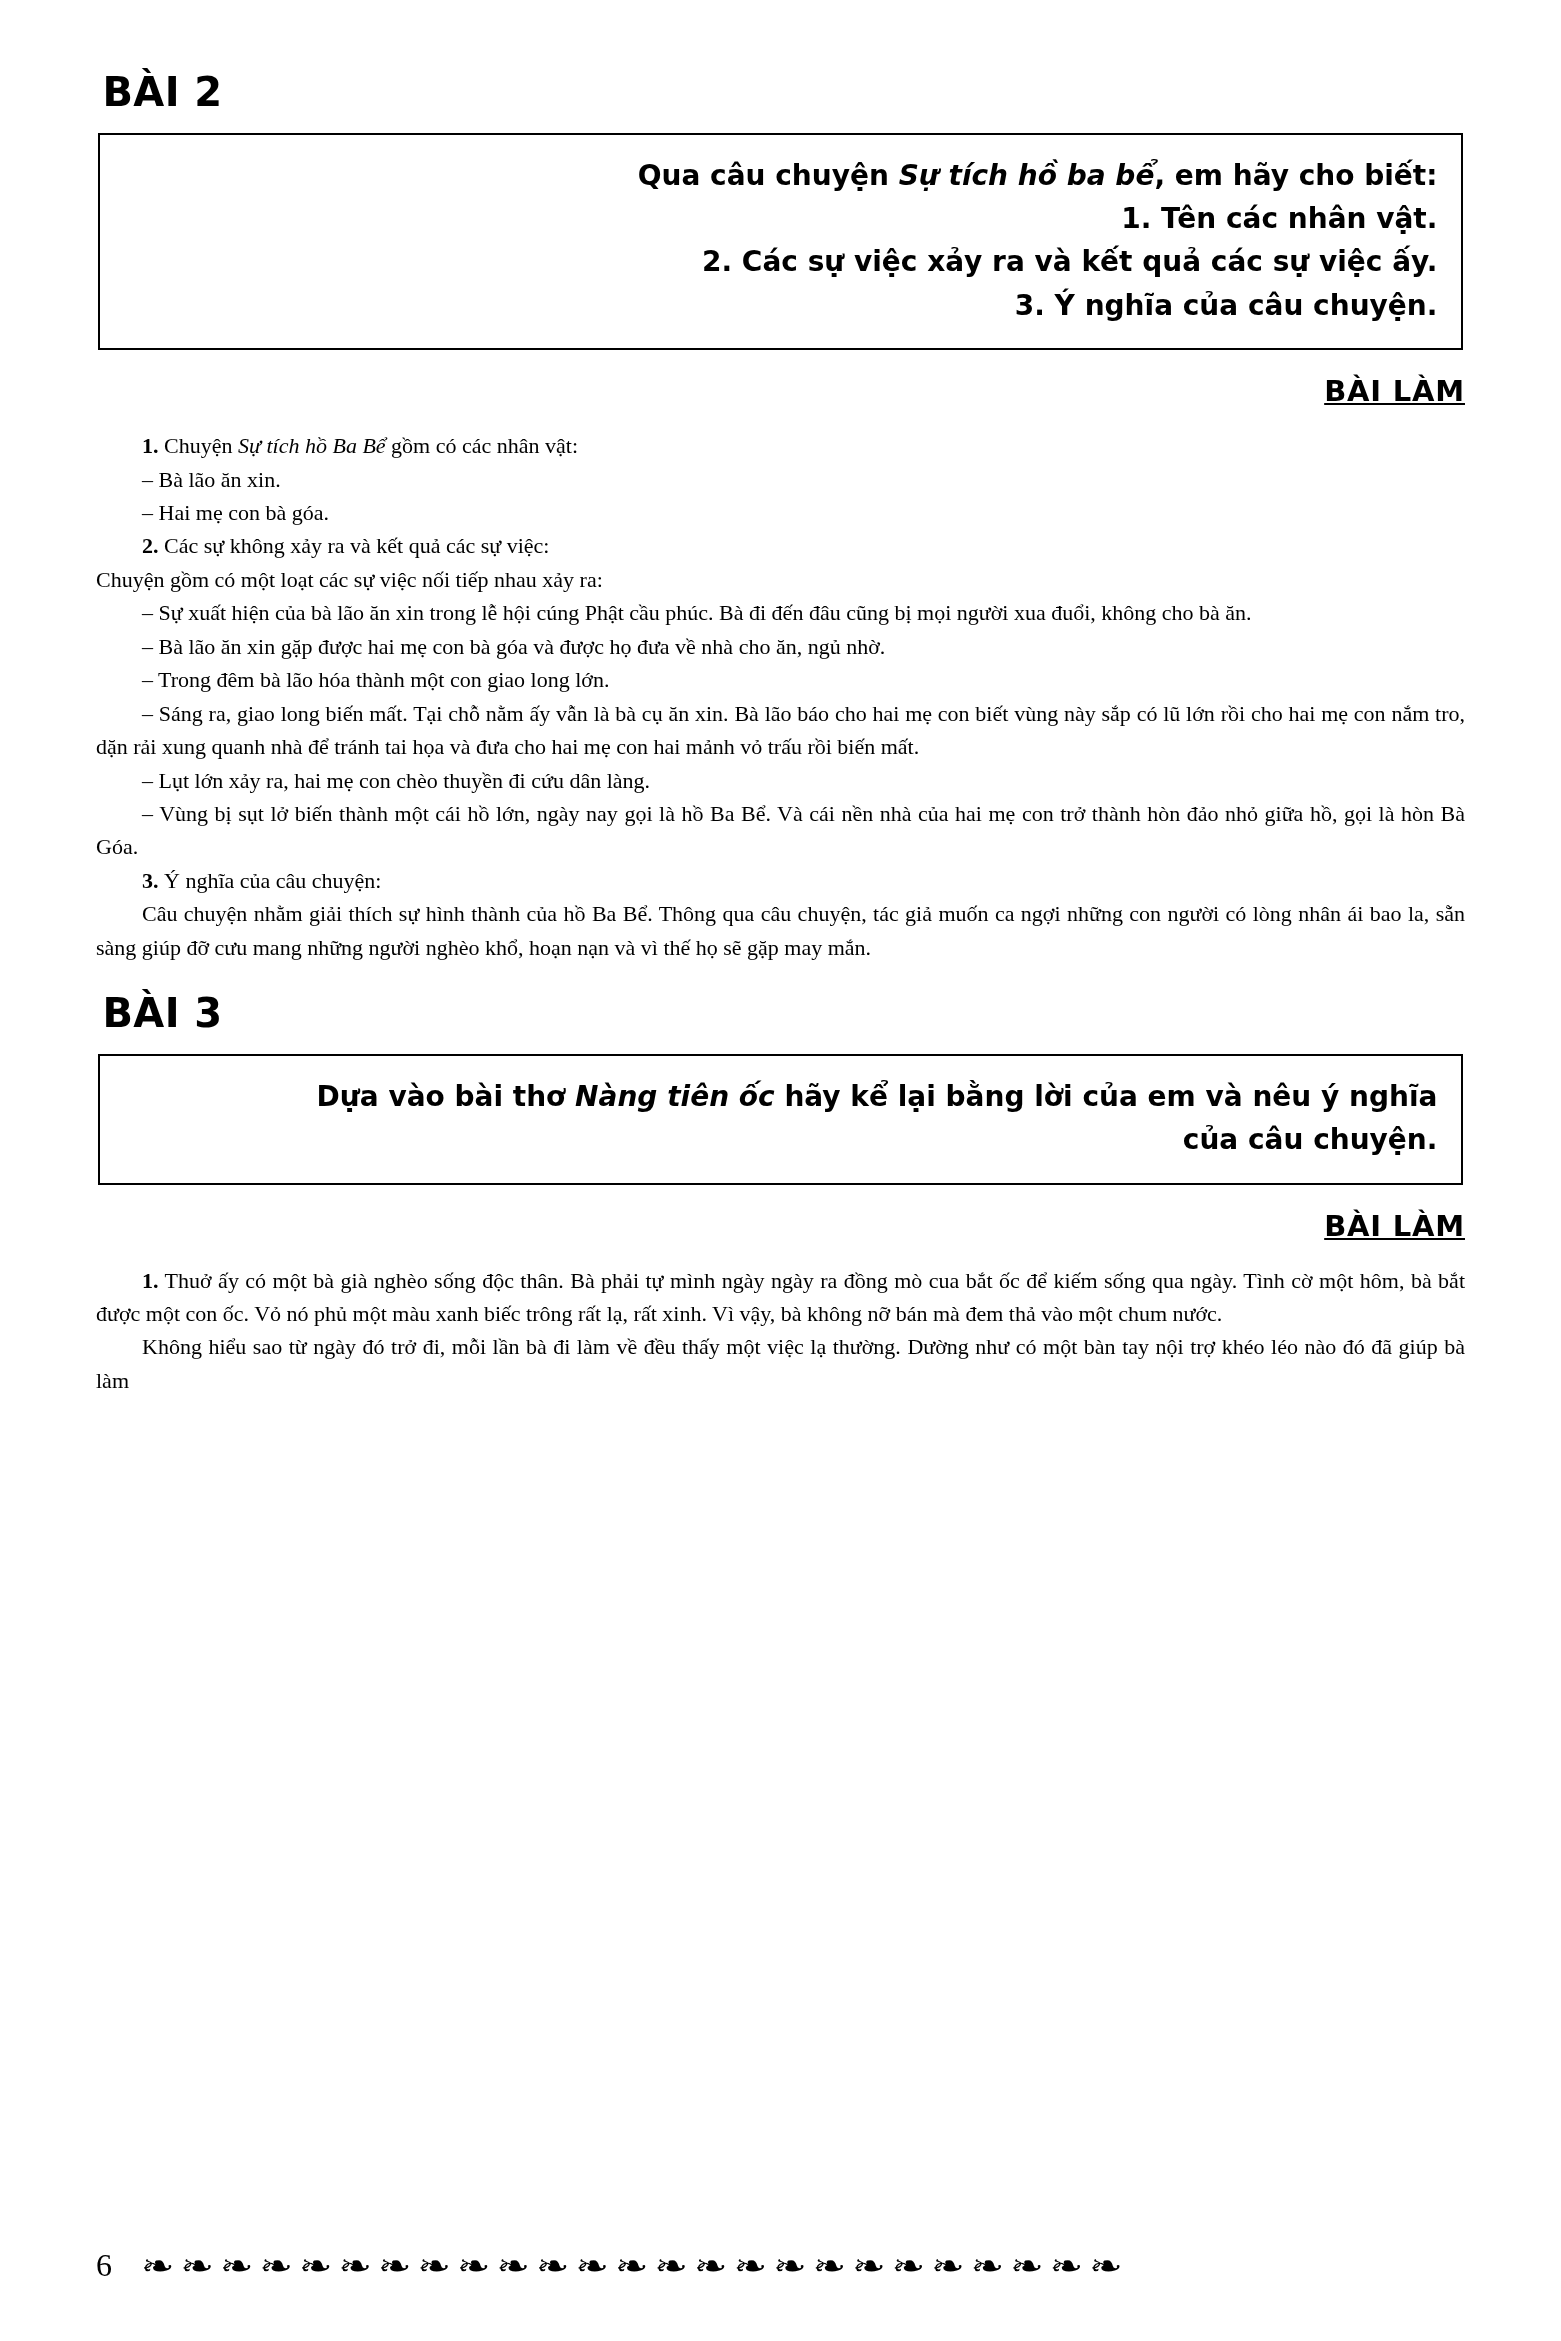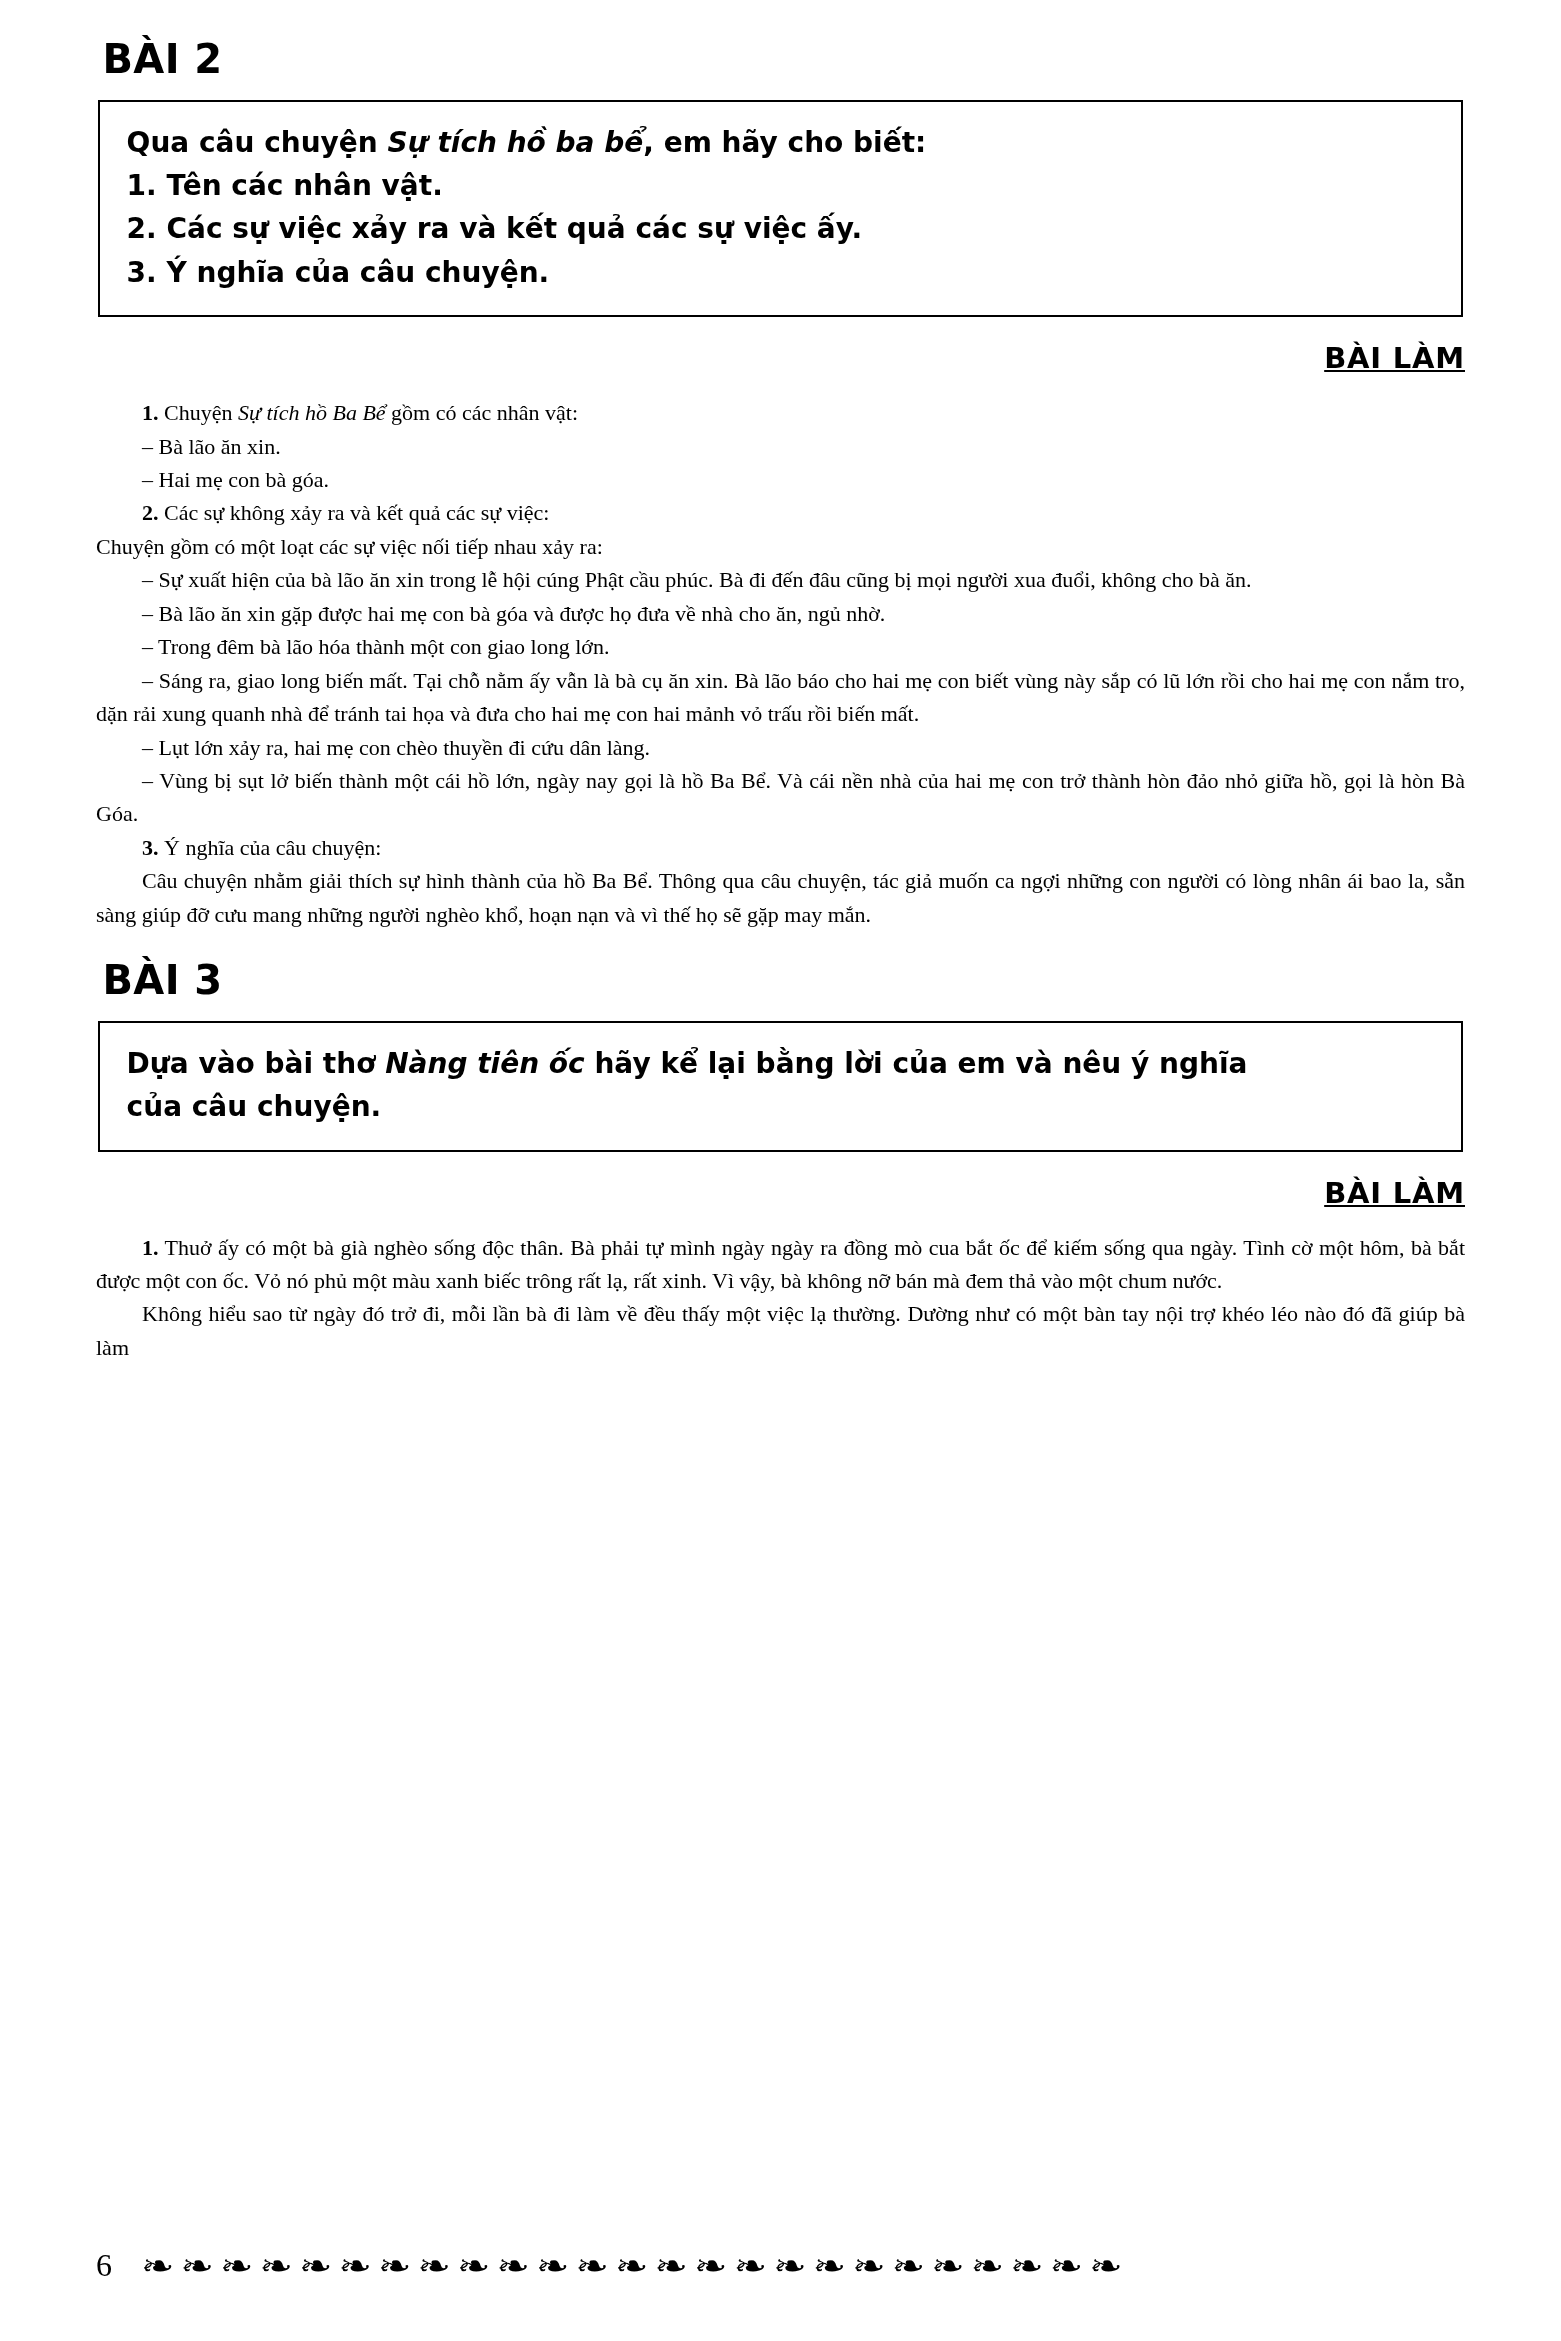--- a/index.html
+++ b/index.html
@@ -13,21 +13,21 @@
     font-family: "Liberation Serif", serif;
     color: #000000;
     position: relative;
     overflow: hidden;
   }
   .page {
     position: relative;
     width: 1561px;
     height: 2342px;
     box-sizing: border-box;
-    padding: 36px 96px 0 96px;
+    padding: 69px 96px 0 96px;
   }
   
   .bai-heading {
     font-family: "DejaVu Sans", sans-serif;
     font-weight: bold;
     font-size: 40px;
     letter-spacing: 0.4px;
     margin: 0 0 17.6px 6.4px;
   }
   #bai3-heading {
@@ -35,20 +35,21 @@
   }
   
   .prompt-box {
     border: 2.4px solid #000;
     padding: 19px 24px 21px 27px;
     font-family: "DejaVu Sans", sans-serif;
     font-weight: bold;
     font-size: 28px;
     line-height: 1.55;
     margin: 0 1.6px 0 1.6px;
+    text-align: right;
   }
   .prompt-line {
     white-space: nowrap;
   }
   .prompt-box .it {
     font-style: italic;
   }
   
   .bailam {
     text-align: right;

